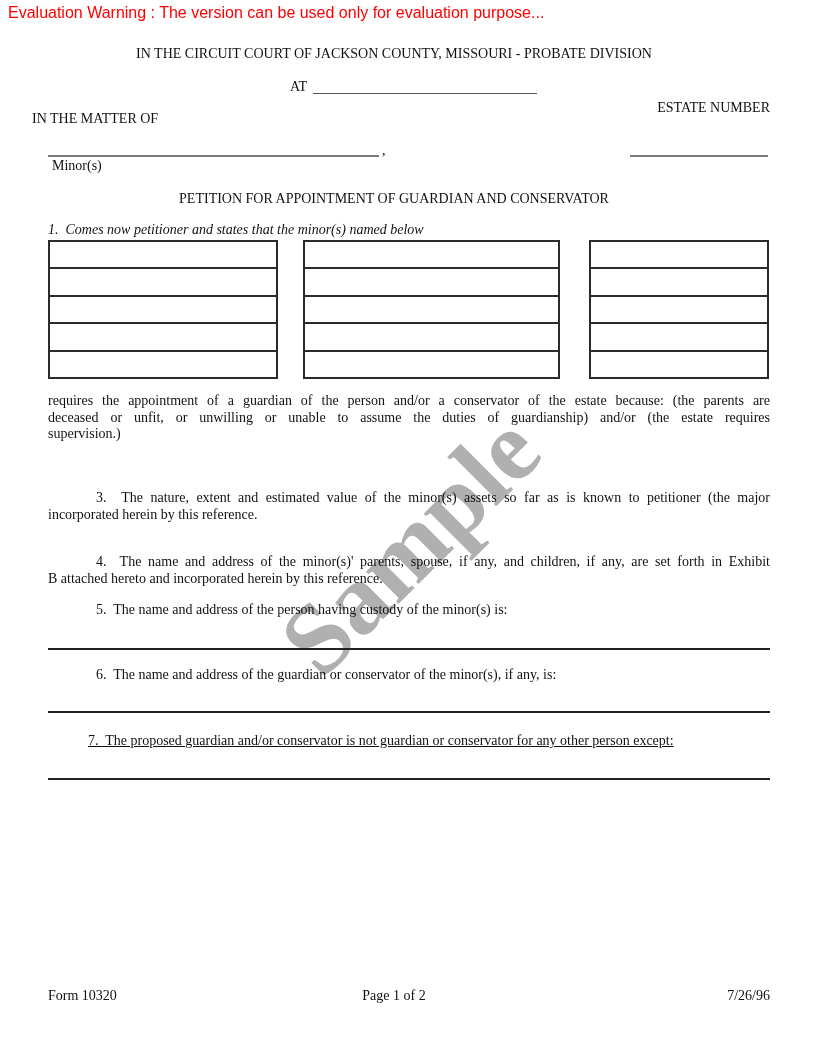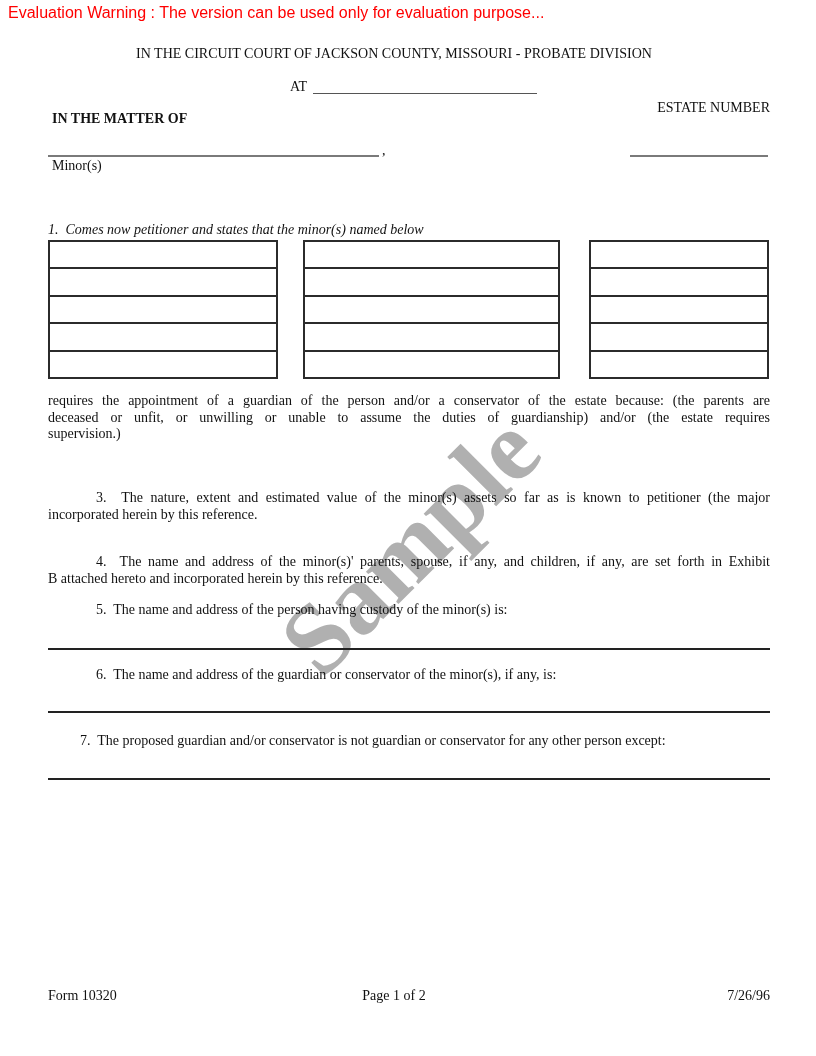--- a/index.html
+++ b/index.html
@@ -30,29 +30,30 @@
 
   <div class="watermark">Sample</div>
 
   <div class="abs warning" style="left:8px;top:4px;">Evaluation Warning : The version can be used only for evaluation purpose...</div>
 
   <div class="abs center line" style="top:46px;">IN THE CIRCUIT COURT OF JACKSON COUNTY, MISSOURI - PROBATE DIVISION</div>
 
   <span class="abs line" style="left:290px;top:79px;">AT</span>
   <span class="abs blank" style="left:313px;top:80px;width:224px;"></span>
 
-  <div class="abs line" style="left:52px;top:111px;font-weight:bold;">IN THE MATTER OF</div>
+  <div class="abs line" style="left:32px;top:111px;">IN THE MATTER OF</div>
   <div class="abs line" style="right:46px;top:100px;">ESTATE NUMBER</div>
 
   <div class="abs hline" style="left:48px;top:155px;width:331px;"></div>
   <span class="abs line" style="left:382px;top:143px;">,</span>
   <div class="abs hline" style="left:630px;top:155px;width:138px;"></div>
 
   <div class="abs line" style="left:52px;top:158px;">Minor(s)</div>
 
+  <div class="abs center line" style="top:191px;">PETITION FOR APPOINTMENT OF GUARDIAN AND CONSERVATOR</div>
 
   <div class="abs line" style="left:48px;top:222px;width:722px;font-style:italic;">1.  Comes now petitioner and states that the minor(s) named below</div>
 
   <div class="minor-table" style="left:48px;top:240px;width:230px;height:139px;">
       <div class="mrow"></div>
       <div class="mrow"></div>
       <div class="mrow"></div>
       <div class="mrow"></div>
       <div class="mrow"></div>
     </div>
@@ -87,20 +88,20 @@
     <div class="line indent jl">4.  The name and address of the minor(s)' parents, spouse, if any, and children, if any, are set forth in Exhibit</div>
     <div class="line">B attached hereto and incorporated herein by this reference.</div>
   </div>
 
   <div class="abs line indent" style="left:48px;top:602px;width:722px;">5.  The name and address of the person having custody of the minor(s) is:</div>
   <div class="abs rule" style="left:48px;top:648px;width:722px;"></div>
 
   <div class="abs line indent" style="left:48px;top:667px;width:722px;">6.  The name and address of the guardian or conservator of the minor(s), if any, is:</div>
   <div class="abs rule" style="left:48px;top:711px;width:722px;"></div>
 
-  <div class="abs line indent" style="left:32px;top:733px;width:722px;">7.  The proposed guardian and/or conservator is not guardian or conservator for any other person except:</div>
+  <div class="abs line indent" style="left:40px;top:733px;width:722px;text-decoration:underline;">7.  The proposed guardian and/or conservator is not guardian or conservator for any other person except:</div>
   <div class="abs rule" style="left:48px;top:778px;width:722px;"></div>
 
   <div class="abs line" style="left:48px;top:988px;">Form 10320</div>
   <div class="abs center line" style="top:988px;">Page 1 of 2</div>
   <div class="abs line" style="right:46px;top:988px;">7/26/96</div>
 
 </div>
 
 </body></html>

